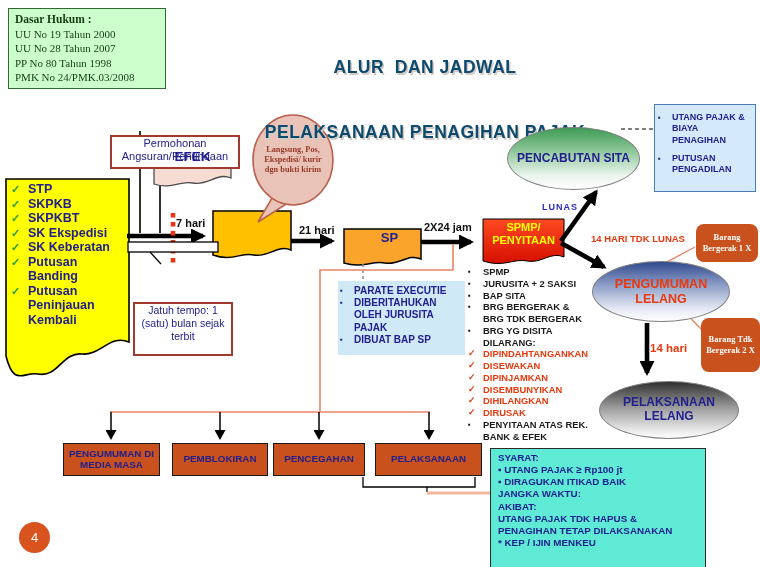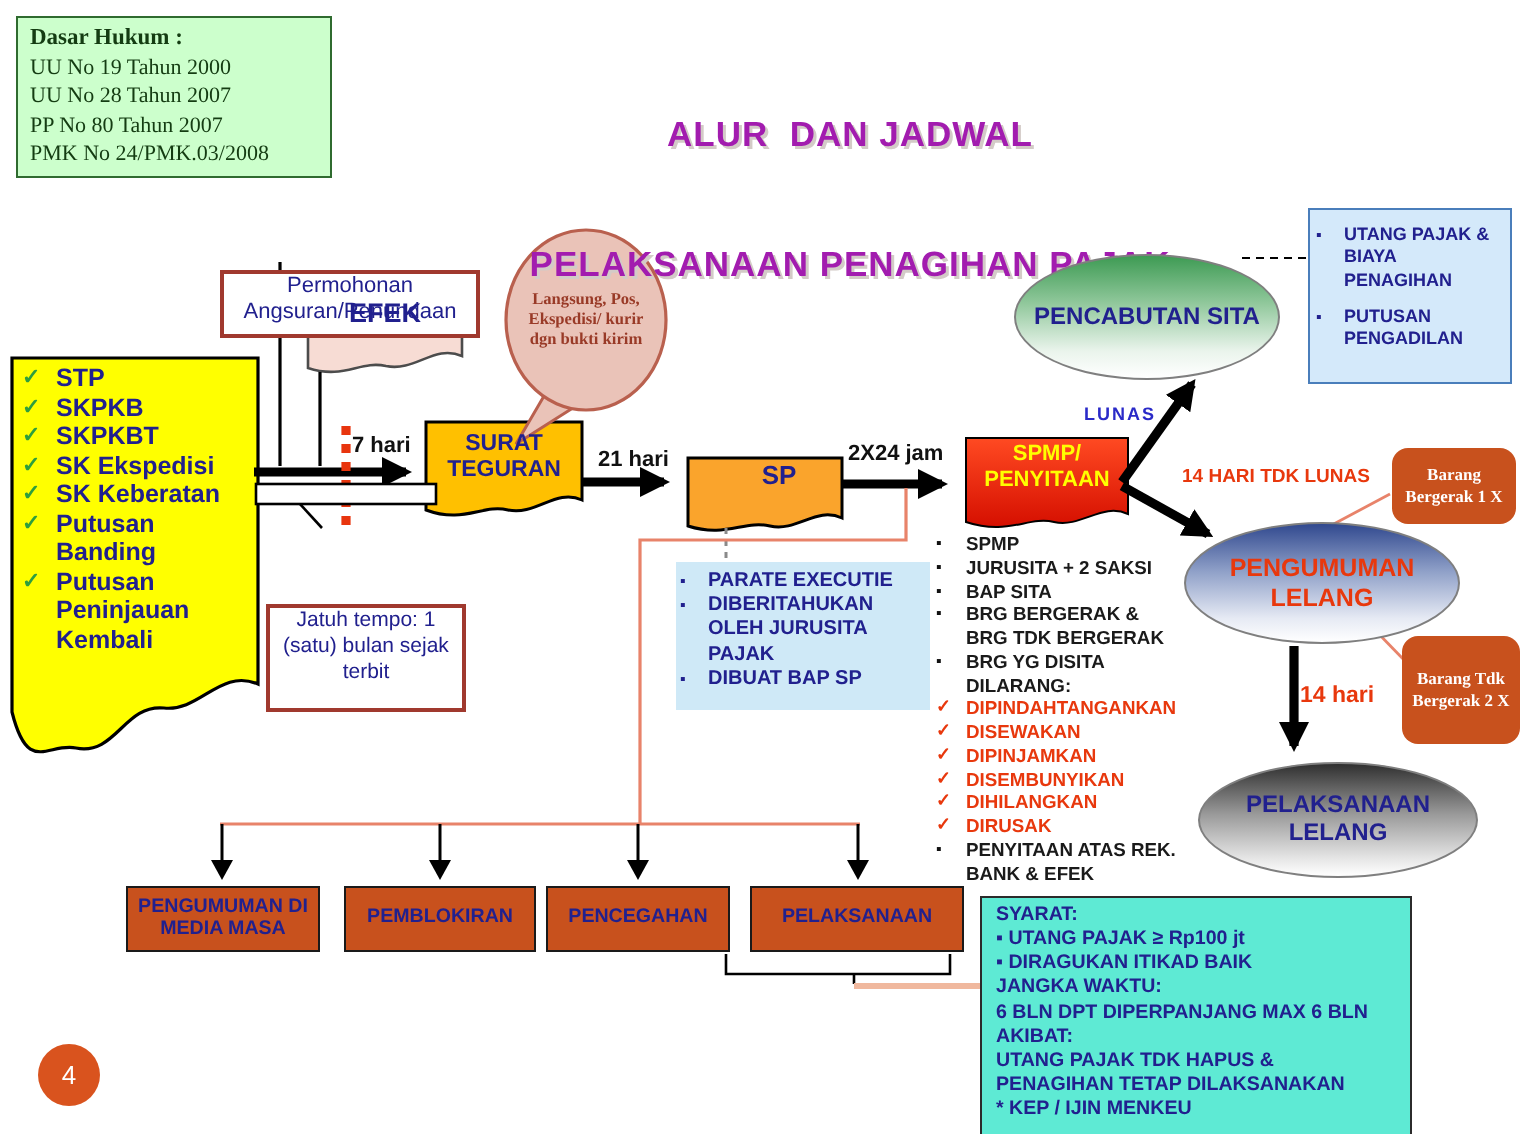--- a/index.html
+++ b/index.html
@@ -5,21 +5,21 @@
   html,body{margin:0;padding:0;background:#fff;}
   .slide{position:relative;width:760px;height:567px;background:#fff;overflow:hidden;
          font-family:"Liberation Sans",sans-serif;border-radius:10px;}
   .overlay{position:absolute;left:0;top:0;z-index:1;}
   .slide > div{position:absolute;z-index:2;box-sizing:border-box;}
 
   .legal{left:8px;top:8px;width:158px;background:#ccffcc;border:1.6px solid #2f6b2f;
          padding:3px 6px 4px 6px;font-family:"Liberation Serif",serif;color:#143c12;font-size:11px;line-height:1.3;}
   .legal-title{font-weight:bold;font-size:11.5px;}
 
-  .title{left:190px;top:13px;width:470px;text-align:center;color:#a21caf;font-weight:bold;
+  .title{left:190px;top:13px;width:470px;text-align:center;color:#0c4a6e;font-weight:bold;
          font-size:17.5px;letter-spacing:.5px;line-height:1.25;text-shadow:1.5px 1.5px 0 #d3cbc7;white-space:pre;}
 
   .sources{left:11px;top:182px;width:118px;color:#21208e;font-weight:bold;font-size:12.5px;line-height:1.16;}
   .srow{display:flex;gap:5px;}
   .chk{flex:none;width:12px;color:#2e9e3e;font-size:11px;padding-top:1px;}
 
   .boxw{background:#fff;border:2px solid #a0392e;color:#21208e;font-weight:normal;text-align:center;
         display:flex;align-items:flex-start;justify-content:center;margin-top:38px;}
   .permohonan{left:110px;top:97px;width:130px;height:34px;font-size:11px;line-height:1.2;}
   .jatuh{left:133px;top:264px;width:100px;height:54px;font-size:10.5px;line-height:1.25;}
@@ -139,21 +139,21 @@
 
     <polyline points="363,477 363,487 475,487 475,477" fill="none" stroke="#000" stroke-width="1.3"></polyline>
     <line x1="427" y1="487" x2="427" y2="492" stroke="#000" stroke-width="1.3"></line>
     <line x1="427" y1="493" x2="491" y2="493" stroke="#f0b89e" stroke-width="3"></line>
   </svg>
 
   <div class="legal">
     <div class="legal-title">Dasar Hukum :</div>
     <div>UU No 19 Tahun  2000</div>
     <div>UU No 28 Tahun 2007</div>
-    <div>PP No 80 Tahun 2007</div>
+    <div>PP No 80 Tahun 1998</div>
     <div>PMK No 24/PMK.03/2008</div>
   </div>
 
   <div class="title">
     <div>ALUR  DAN JADWAL</div>
     <div>PELAKSANAAN PENAGIHAN PAJAK</div>
   </div>
 
   <div class="sources">
     <div class="srow">
@@ -186,21 +186,20 @@
       </div>
   </div>
 
   <div class="boxw permohonan">
       <span>Permohonan Angsuran/Penundaan</span>
     </div>
   <div class="nlabel spss-label">EFEK</div>
   <div class="bubble-text">Langsung, Pos, Ekspedisi/ kurir dgn bukti kirim</div>
 
   <div class="lbl d7">7 hari</div>
-  <div class="nlabel surat">SURAT TEGURAN</div>
   <div class="lbl d21">21 hari</div>
   <div class="nlabel sp">SP</div>
   <div class="lbl d2x24">2X24 jam</div>
   <div class="nlabel spmp">SPMP/ PENYITAAN</div>
 
   <div class="boxw jatuh">Jatuh tempo: 1 (satu) bulan sejak terbit</div>
 
   <div class="bluebox parate">
     <div class="brow">
         <span class="bullet">▪</span>
@@ -298,21 +297,20 @@
   <div class="action a1">PENGUMUMAN DI MEDIA MASA</div>
   <div class="action a2">PEMBLOKIRAN</div>
   <div class="action a3">PENCEGAHAN</div>
   <div class="action a4">PELAKSANAAN</div>
 
   <div class="syarat">
     <div>SYARAT:</div>
     <div>▪ UTANG PAJAK ≥ Rp100 jt</div>
     <div>▪ DIRAGUKAN ITIKAD BAIK</div>
     <div>JANGKA WAKTU:</div>
-    <div>6 BLN DPT DIPERPANJANG MAX 6 BLN</div>
     <div>AKIBAT:</div>
     <div>UTANG PAJAK TDK HAPUS &amp;</div>
     <div>PENAGIHAN TETAP DILAKSANAKAN</div>
     <div>* KEP / IJIN MENKEU</div>
   </div>
 
   <div class="pagenum">4</div>
 </div>
 
 </body></html>

